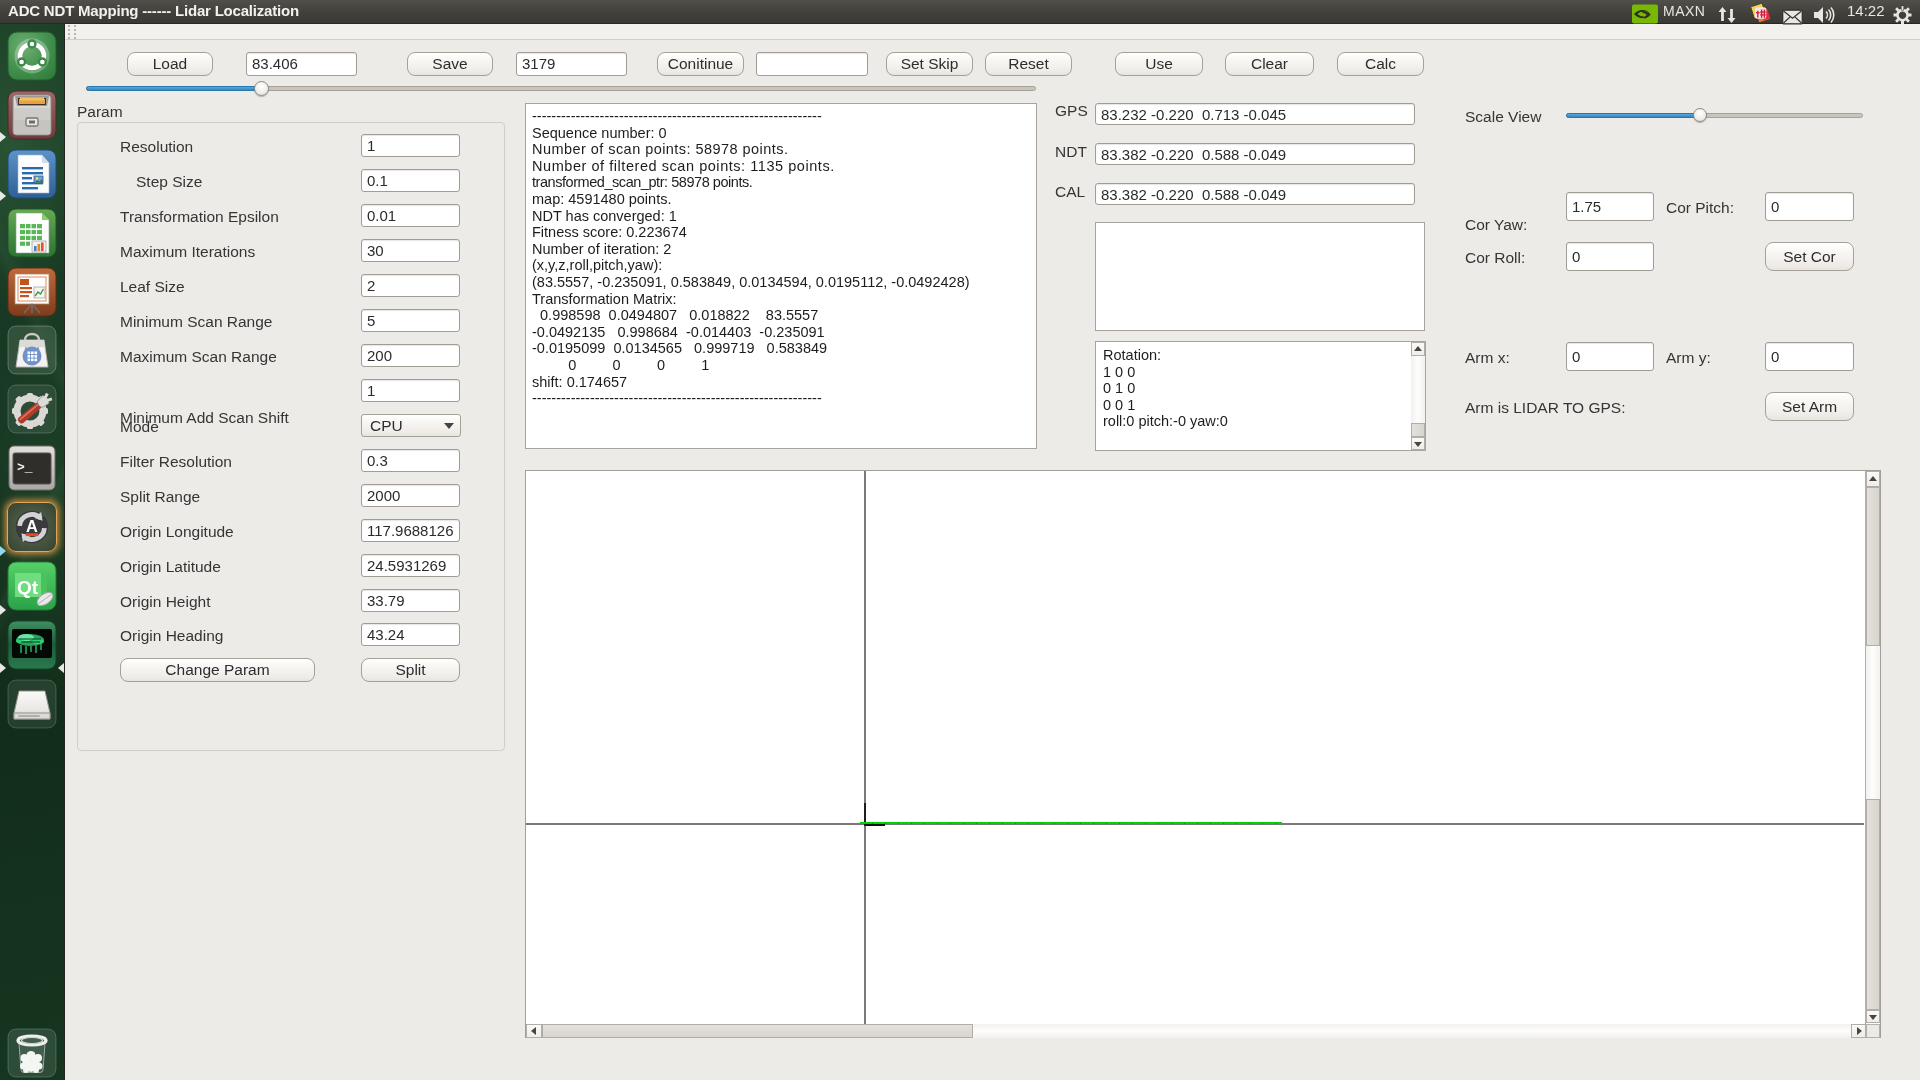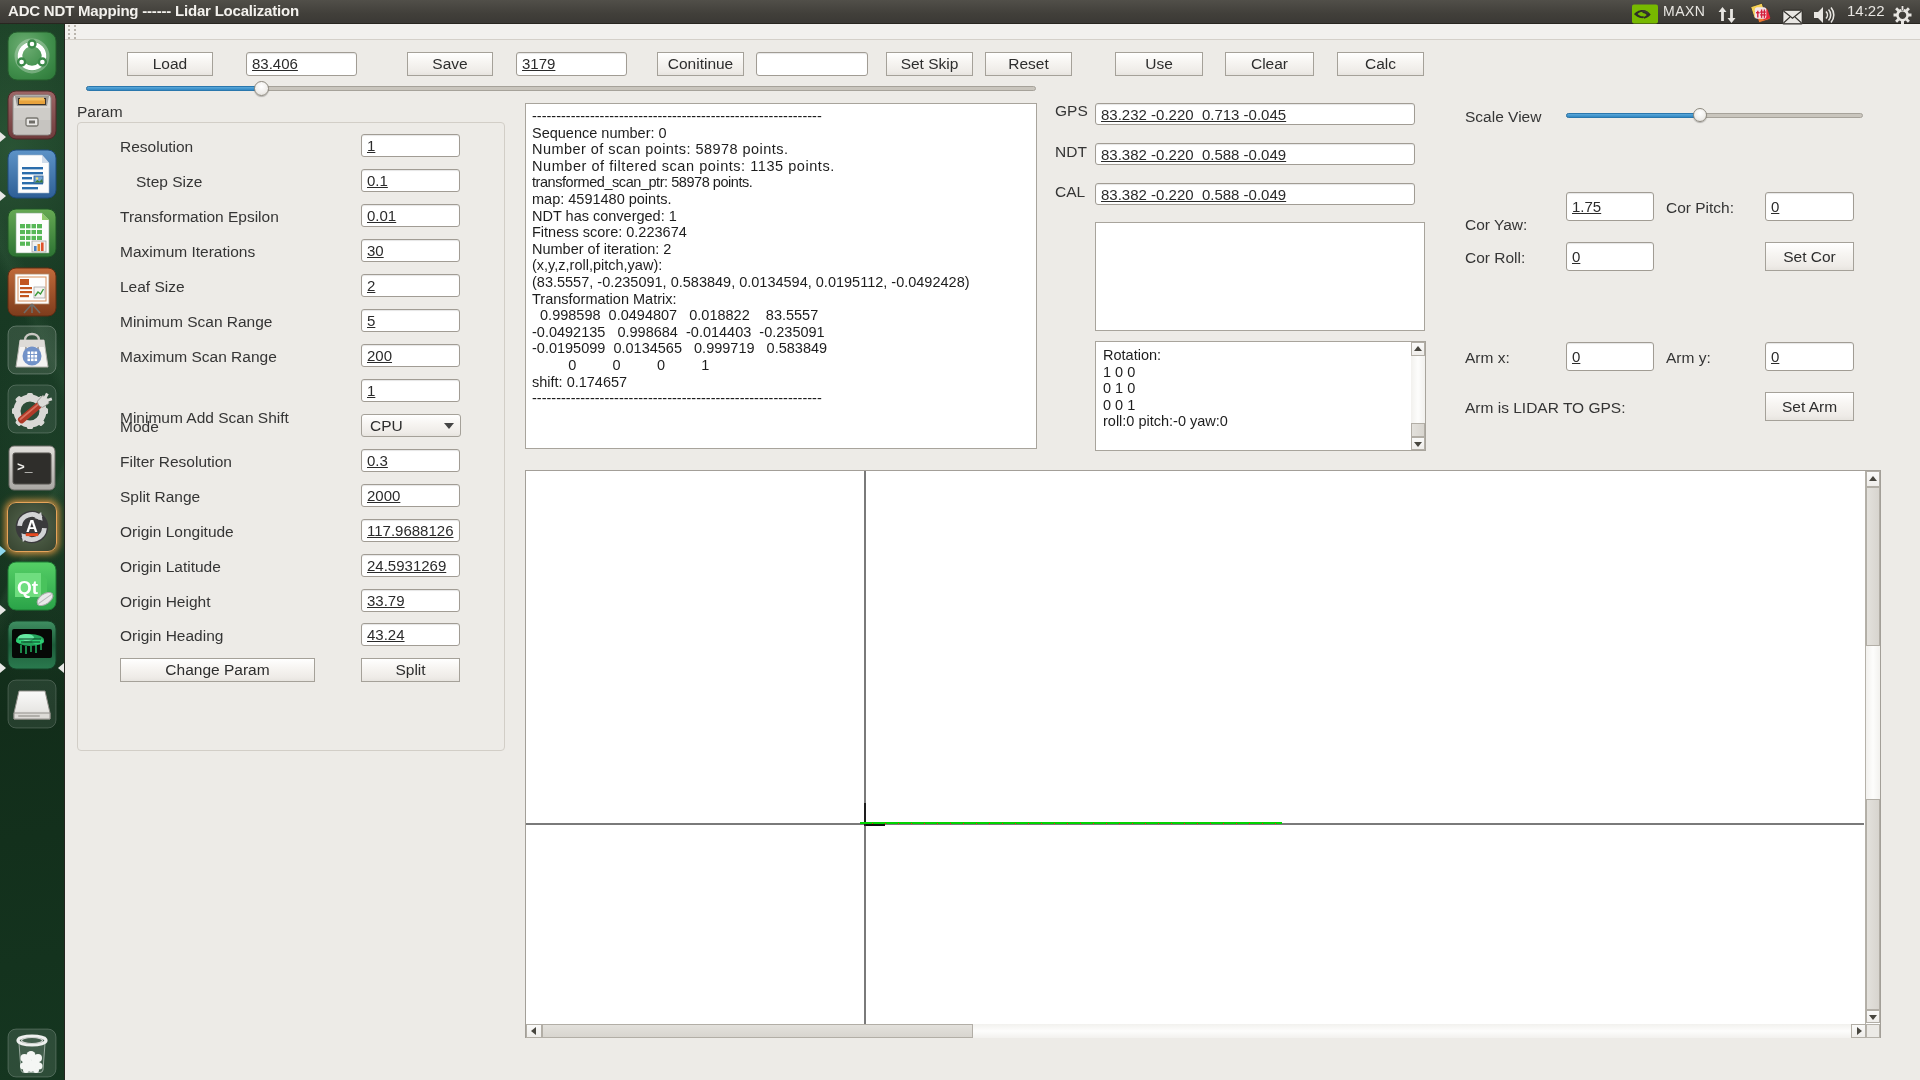--- a/index.html
+++ b/index.html
@@ -21,25 +21,25 @@
 .ltile { position:absolute; left:7px; width:50px; height:50px; border-radius:9px; }
 .larrow-l { position:absolute; left:0; width:0; height:0;
   border-top:5px solid transparent; border-bottom:5px solid transparent;
   border-left:6px solid #e8e8e6; }
 .larrow-r { position:absolute; left:58px; width:0; height:0;
   border-top:5px solid transparent; border-bottom:5px solid transparent;
   border-right:6px solid #e8e8e6; }
 
 
 .btn { position:absolute; background:linear-gradient(#ffffff,#f7f5f2 40%,#eeebe7 85%,#e7e4df);
-  border:1px solid #a5a199; border-radius:0; color:#2d2d2d; font-size:15.5px;
+  border:1px solid #a5a199; border-radius:8px; color:#2d2d2d; font-size:15.5px;
   text-align:center; line-height:22px; }
 .inp { position:absolute; white-space:pre; background:#ffffff; border:1px solid #a19c94; border-radius:3px;
   color:#2b2b2b; font-size:15px; line-height:21px; padding-left:5px;
-  box-shadow:inset 0 1px 1px rgba(0,0,0,0.10);text-decoration:underline; }
+  box-shadow:inset 0 1px 1px rgba(0,0,0,0.10); }
 .lbl { position:absolute; color:#353535; font-size:15.5px; white-space:pre; }
 .track { position:absolute; height:5px; border-radius:3px; }
 .track.empty { background:#c9c5bd; border:1px solid #a6a29a; }
 .track.fill { background:linear-gradient(#5aa8da,#3187c2); border:1px solid #2a77ad; }
 .shandle { position:absolute; width:15px; height:15px; border-radius:8px;
   background:radial-gradient(circle at 50% 35%,#ffffff,#efedea 60%,#dcd9d4);
   border:1px solid #8d897f; box-shadow:0 1px 1px rgba(0,0,0,0.25); }
 .gbox { position:absolute; border:1px solid #d2cec7; border-radius:4px; }
 .whitebox { position:absolute; background:#ffffff; border:1px solid #a8a49c; }
 

